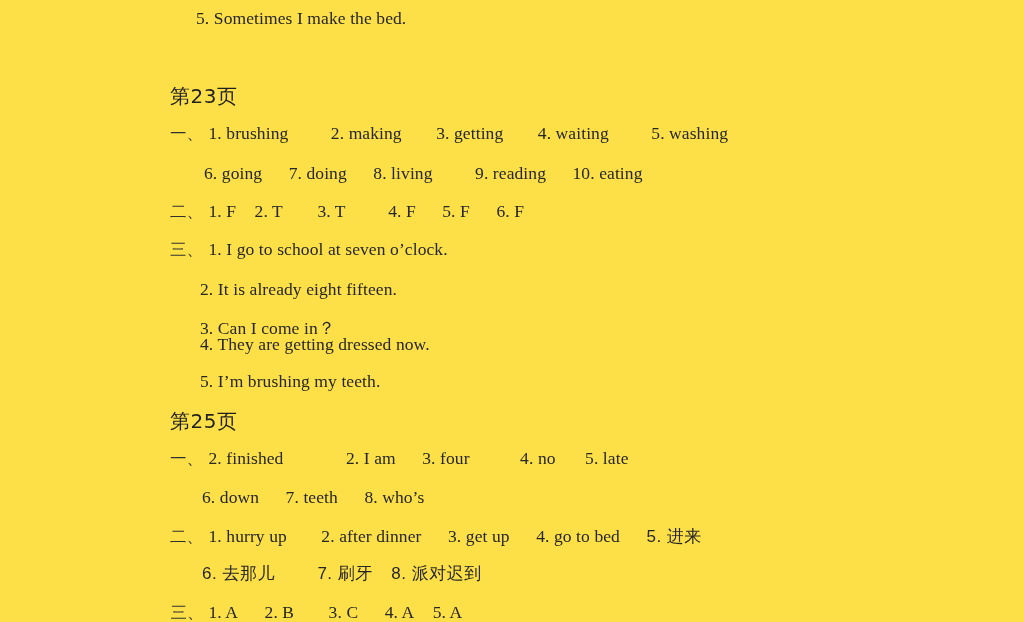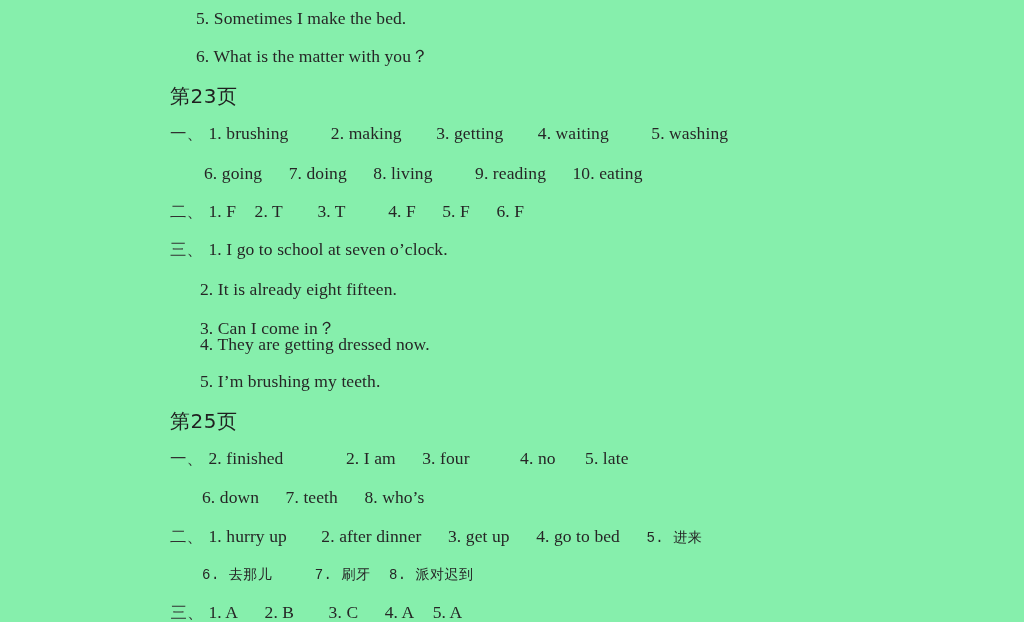--- a/index.html
+++ b/index.html
@@ -14,21 +14,21 @@
     font-family: "Liberation Serif", "DejaVu Serif", serif;
     color: #2a2a2a;
     overflow: hidden;
     position: relative;
     -webkit-font-smoothing: antialiased;
   }
 
   .page {
     position: absolute;
     inset: 0;
-    background: #86efac;
+    background: #fde047;
   }
 
   
   .line {
     position: absolute;
     white-space: nowrap;
     font-size: 17.5px;
     line-height: 1;
     color: #262626;
     letter-spacing: 0.1px;
@@ -54,22 +54,22 @@
   .answers {
     display: inline-block;
   }
 
   .ans {
     display: inline-block;
     white-space: nowrap;
   }
 
   .cn {
-    font-family: Liberation Mono, monospace;
-    font-size: 14px;
+    font-family: Liberation Sans, sans-serif;
+    font-size: 17px;
     letter-spacing: 0.5px;
   }
 
   
   .gap-s  { margin-right: 14px; }
   .gap-m  { margin-right: 22px; }
   .gap-l  { margin-right: 30px; }
   .gap-xl { margin-right: 38px; }
 
   .sentence {
@@ -83,23 +83,20 @@
 </style>
 </head>
 <body>
 
 <div class="page">
 
   <div class="line sentence" style="left:196px; top:10px;">
     <span class="ans">5. Sometimes I make the bed.</span>
   </div>
 
-  <div class="line sentence" style="left:196px; top:48px;">
-    <span class="ans">6. What is the matter with you？</span>
-  </div>
 
   <div class="line page-heading" style="left:170px; top:86px;">
     <span>第23页</span>
   </div>
 
   <div class="line" style="left:170px; top:125px;">
     <span class="sect-marker">一、</span>
     <span class="answers">
       <span class="ans gap-xl">1. brushing</span>
       <span class="ans gap-l">2. making</span>

